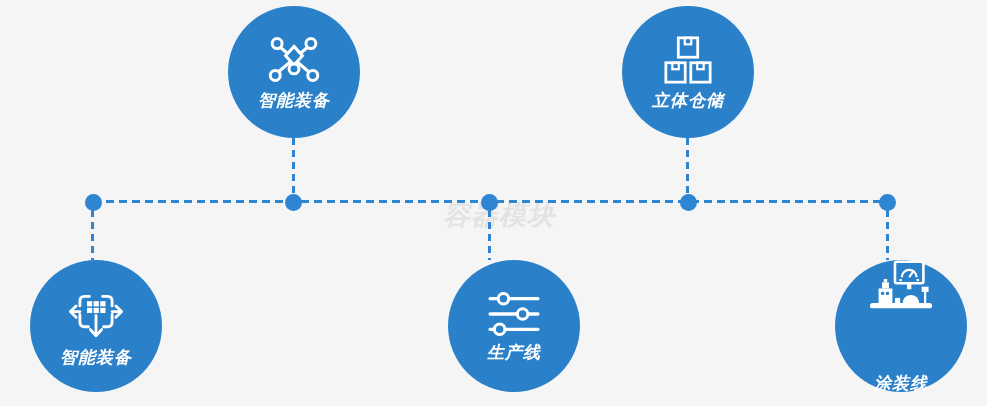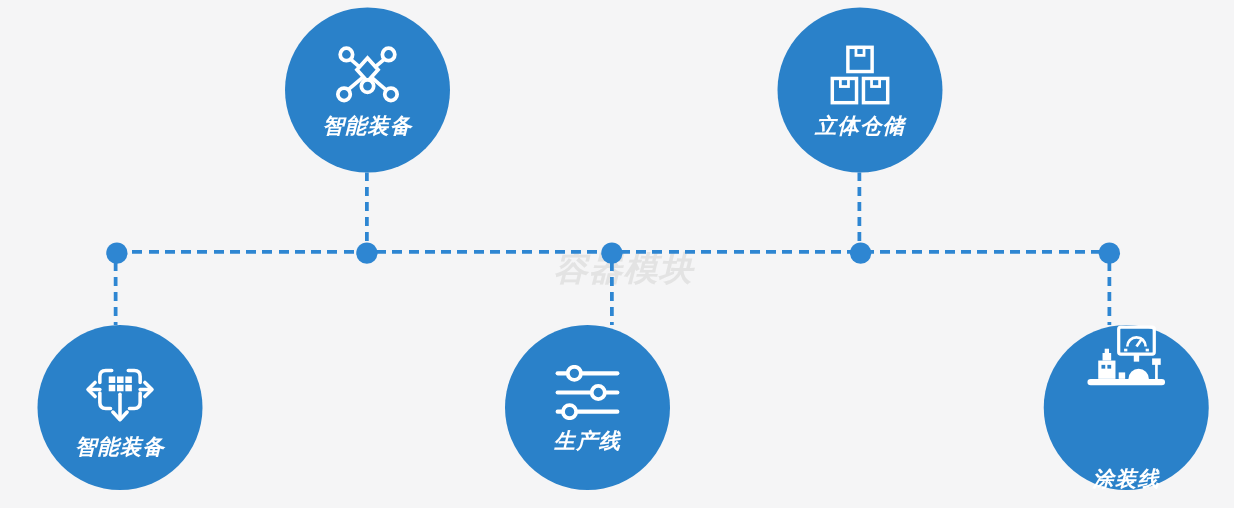--- a/index.html
+++ b/index.html
@@ -33,21 +33,21 @@
   #dot-1{left:85px;} #dot-2{left:285px;} #dot-3{left:481px;} #dot-4{left:680px;} #dot-5{left:879px;}
   
   .node{
     position:absolute;width:132px;height:132px;border-radius:50%;
     background:#2a81c9;display:flex;flex-direction:column;align-items:center;
     justify-content:center;gap:8px;z-index:4;cursor:pointer;
   }
   #node-smart    {left:228px;top:6px;}
   #node-warehouse{left:622px;top:6px;}
   #node-sorting  {left:30px; top:260px;}
-  #node-prod     {left:404px;top:260px;}
+  #node-prod     {left:448px;top:260px;}
   #node-paint    {left:835px;top:260px;justify-content:space-between;}
   .node .label{
     color:#ffffff;font-size:17px;font-weight:bold;letter-spacing:1px;
     line-height:1;white-space:nowrap;font-style:italic;
   }
   .node svg{display:block;}
 </style>
 </head>
 <body>
 

